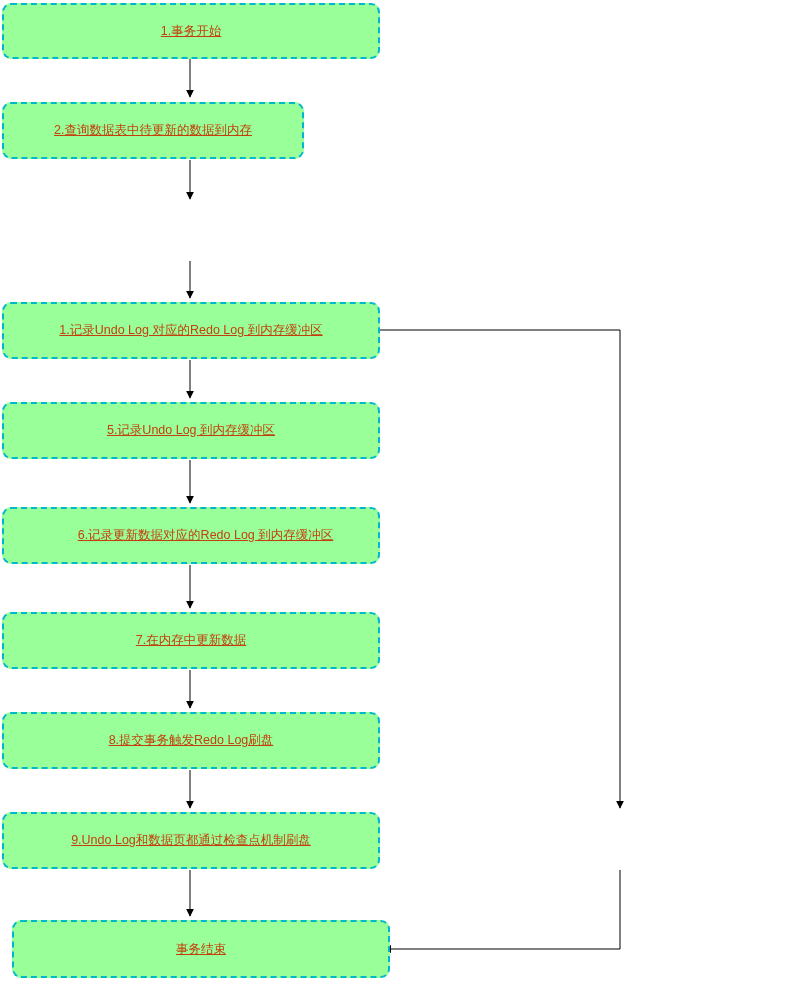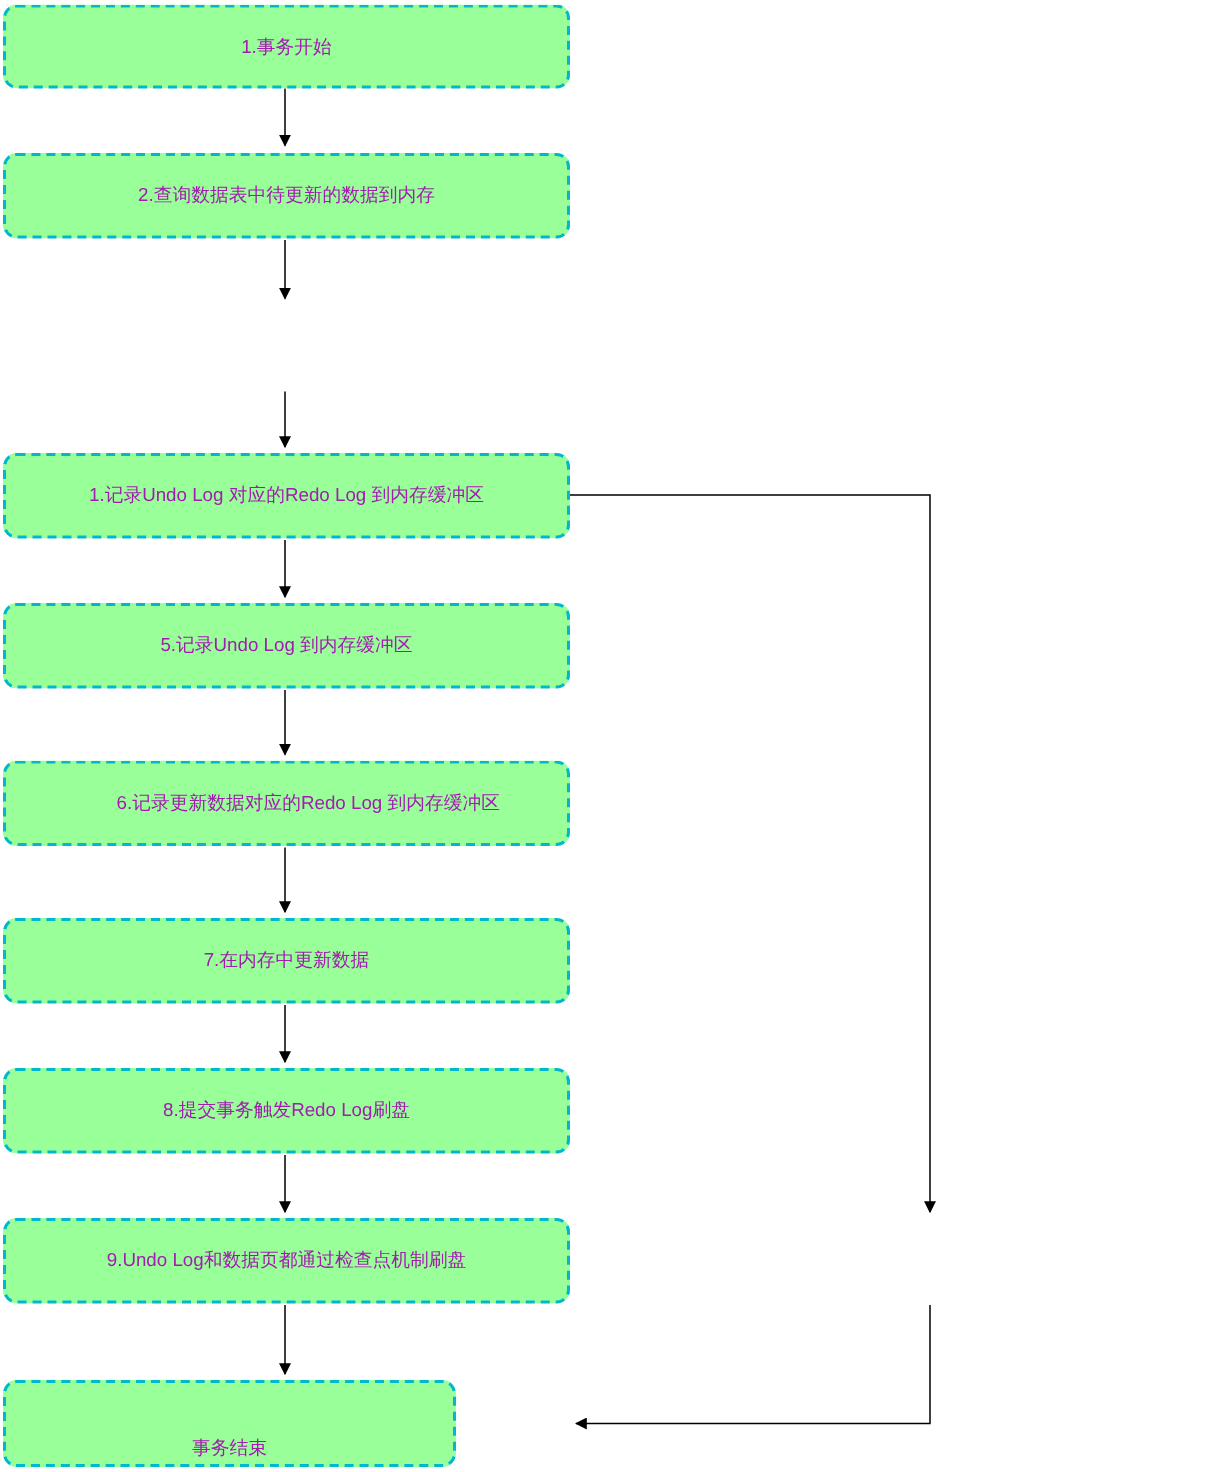--- a/index.html
+++ b/index.html
@@ -27,34 +27,35 @@
     box-sizing: border-box;
     background: #99ff99;
     border: 2px dashed #00b8cc;
     border-radius: 9px;
     display: flex;
     align-items: center;
     justify-content: center;
     text-align: center;
     font-size: 12.5px;
     line-height: 1.35;
-    color: #a21caf;
+    color: #c2410c;
     padding: 2px 10px;
+    text-decoration: underline;
   }
   .node span { white-space: pre-line; }
   .n1  { left: 2px;   top: 3px;   width: 378px; height: 56px; }
-  .n2  { left: 2px;   top: 102px; width: 378px; height: 57px; }
+  .n2  { left: 2px;   top: 102px; width: 302px; height: 57px; }
   .n3  { left: 2px;   top: 203px; width: 378px; height: 57px; }
   .n4  { left: 2px;   top: 302px; width: 378px; height: 57px; }
   .n5  { left: 2px;   top: 402px; width: 378px; height: 57px; }
   .n6  { left: 2px;   top: 507px; width: 378px; height: 57px; padding-left: 39px; }
   .n7  { left: 2px;   top: 612px; width: 378px; height: 57px; }
   .n8  { left: 2px;   top: 712px; width: 378px; height: 57px; }
   .n9  { left: 2px;   top: 812px; width: 378px; height: 57px; }
-  .n10 { left: 2px;   top: 920px; width: 302px; height: 58px; align-items: flex-end; }
+  .n10 { left: 12px;   top: 920px; width: 378px; height: 58px; }
   .n11 { left: 431px; top: 812px; width: 377px; height: 58px; }
 </style>
 </head>
 <body>
 
 <div class="canvas">
 
   <svg class="edge-layer" viewBox="0 0 811 981" xmlns="http://www.w3.org/2000/svg">
     <defs>
       <marker id="arrow" viewBox="0 0 10 10" refX="9" refY="5" markerWidth="8" markerHeight="8" orient="auto-start-reverse">

